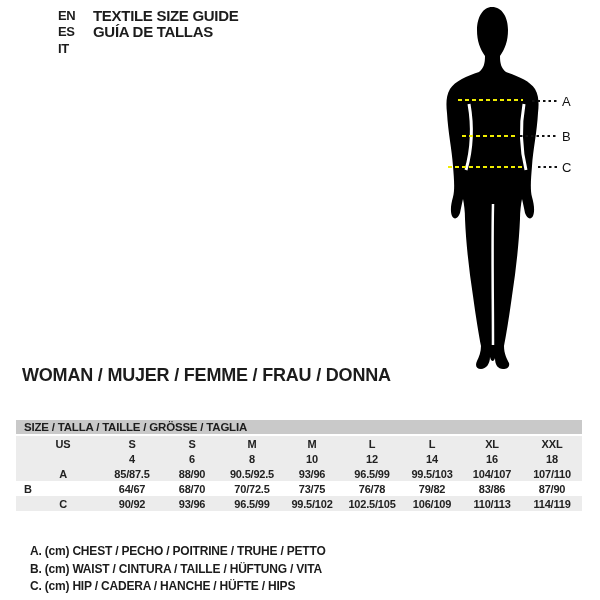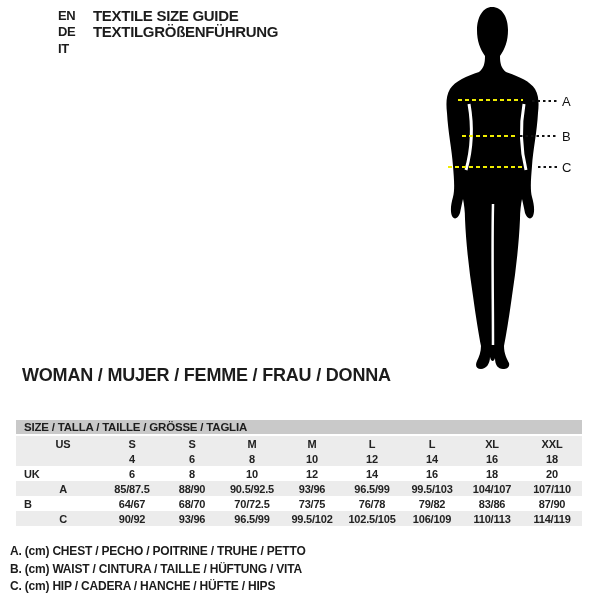--- a/index.html
+++ b/index.html
@@ -36,36 +36,36 @@
     border-bottom:2px solid #ffffff;
   }
   .size-table td{
     height:15px;padding:0;font-size:11px;font-weight:bold;
     text-align:center;letter-spacing:-0.2px;color:#222;
   }
   .size-table td.row-label{text-align:left;padding-left:8px;}
   .size-table tr.shaded td{background:var(--stripe-bg,#ececec);text-align:center;}
 
   
-  .legend{position:absolute;left:10px;top:543px;}
+  .legend{position:absolute;left:30px;top:543px;}
   .legend-line{font-size:12px;font-weight:bold;letter-spacing:-0.2px;line-height:17.5px;white-space:nowrap;}
 </style>
 </head>
 <body>
 
 <div class="canvas">
 
   <div class="lang-list">
       <div class="lang-row">
         <span class="lang-code">EN</span>
         <span class="lang-label">TEXTILE SIZE GUIDE</span>
       </div>
       <div class="lang-row">
-        <span class="lang-code">DE</span>
-        <span class="lang-label">TEXTILGRÖßENFÜHRUNG</span>
+        <span class="lang-code">ES</span>
+        <span class="lang-label">GUÍA DE TALLAS</span>
       </div>
       <div class="lang-row">
         <span class="lang-code">IT</span>
       </div>
     </div>
 
   <svg class="figure" viewBox="0 0 180 375" aria-hidden="true">
 
     <path fill="#000000" d="
       M72,7
@@ -155,31 +155,20 @@
           <td class="row-label"></td>
           <td>4</td>
           <td>6</td>
           <td>8</td>
           <td>10</td>
           <td>12</td>
           <td>14</td>
           <td>16</td>
           <td>18</td>
         </tr>
-        <tr>
-          <td class="row-label">UK</td>
-          <td>6</td>
-          <td>8</td>
-          <td>10</td>
-          <td>12</td>
-          <td>14</td>
-          <td>16</td>
-          <td>18</td>
-          <td>20</td>
-        </tr>
         <tr class="shaded">
           <td class="row-label">A</td>
           <td>85/87.5</td>
           <td>88/90</td>
           <td>90.5/92.5</td>
           <td>93/96</td>
           <td>96.5/99</td>
           <td>99.5/103</td>
           <td>104/107</td>
           <td>107/110</td>

